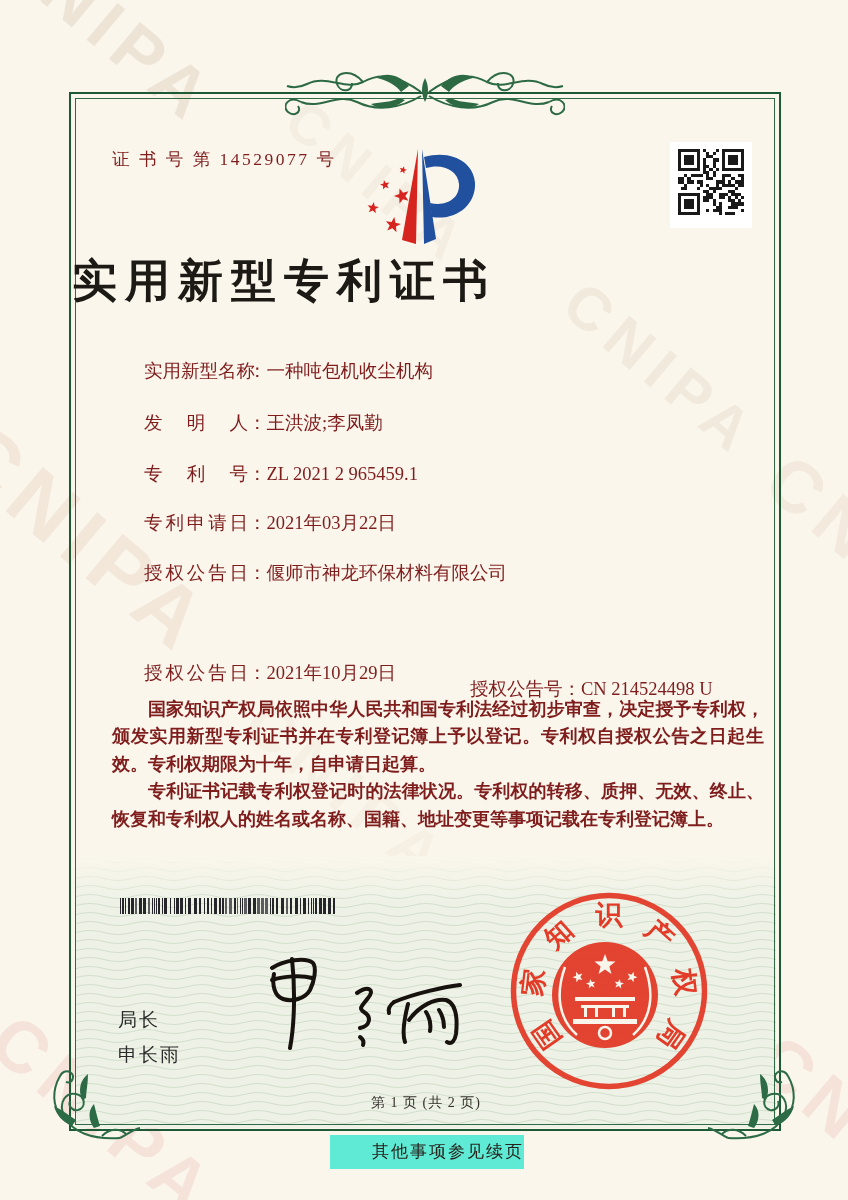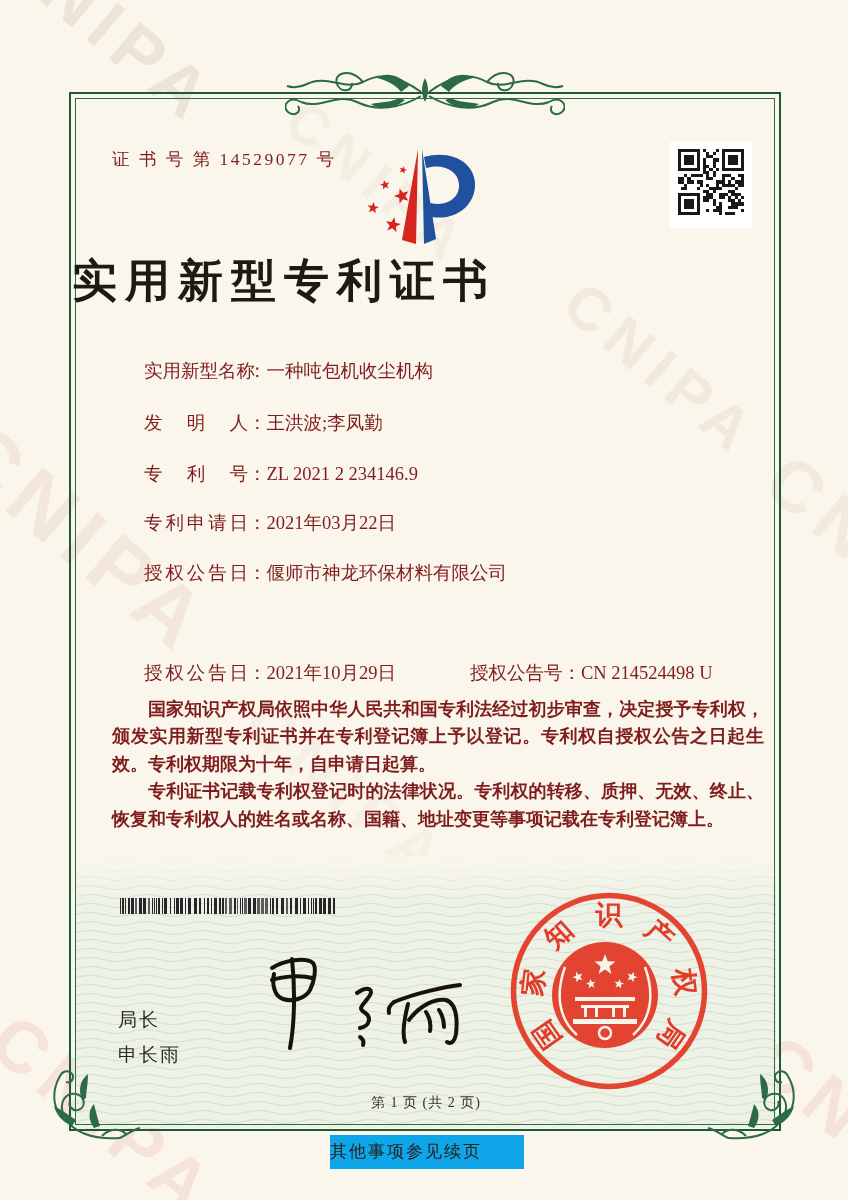--- a/index.html
+++ b/index.html
@@ -25,32 +25,32 @@
 
   .txt{position:absolute;z-index:5;color:#7f1d1d;}
   .certno{left:112px;top:147px;font-size:17.5px;letter-spacing:2.5px;}
   .logo{position:absolute;left:352px;top:143px;z-index:5;}
   .qrwrap{position:absolute;left:670px;top:142px;width:82px;height:86px;background:#ffffff;z-index:5;}
   .qrwrap svg{display:block;margin:7px auto 0;}
   .title{left:72px;top:251px;width:712px;text-align:left;font-size:45px;font-weight:700;
          letter-spacing:8px;color:#1d1915;}
   .row{left:112px;font-size:18.5px;white-space:nowrap;margin-left:32px;}
   .lbl{display:inline-block;width:104px;text-align:justify;text-align-last:justify;}
-  .grant2{position:absolute;left:326px;top:0;font-family:Liberation Serif, serif;}
+  .grant2{position:absolute;left:326px;top:16px;font-family:Liberation Serif, serif;}
   .paras{left:112px;top:696px;width:652px;font-size:18px;line-height:27.4px;text-align:justify;font-weight:bold;}
   .paras p{margin:0;text-indent:2em;}
   .bcode{position:absolute;left:120px;top:898px;z-index:5;}
   .director{left:118px;top:966px;font-family:"Liberation Sans",sans-serif;font-size:19px;
             letter-spacing:2px;line-height:35px;color:#2a2a2a;margin-top:36px;}
   .sig{position:absolute;left:222px;top:938px;z-index:5;}
   .seal{position:absolute;left:495px;top:877px;z-index:6;}
   .sealdate{left:523px;top:1033px;z-index:7;font-size:19px;letter-spacing:0.5px;color:#241b14;}
   .pageinfo{left:70px;top:1094px;width:712px;text-align:center;font-size:14px;letter-spacing:1px;color:#33302a;}
-  .notebox{position:absolute;left:330px;top:1135px;width:194px;height:34px;background:#0ea5e9;
-           z-index:5;text-align:left;line-height:34px;font-size:17px;letter-spacing:2px;color:#26211b;}
+  .notebox{position:absolute;left:330px;top:1135px;width:194px;height:34px;background:#5eead4;
+           z-index:5;text-align:right;line-height:34px;font-size:17px;letter-spacing:2px;color:#26211b;}
 </style>
 </head>
 <body>
 
 <div class="page">
 
   <div class="wm" style="left:-25px;top:-15px;font-size:70px;color:#eee4d6;">CNIPA</div>
   <div class="wm" style="left:268px;top:150px;font-size:56px;color:#f4ede1;">CNIPA</div>
   <div class="wm" style="left:545px;top:335px;font-size:60px;color:#f0e9dc;">CNIPA</div>
   <div class="wm" style="left:-70px;top:490px;font-size:84px;color:#f2e7d9;">CNIPA</div>
@@ -262,21 +262,21 @@
 
   <div class="txt title">实用新型专利证书</div>
 
   <div class="txt row" style="top:358px">
     <span class="lbl">实用新型名称</span><span>：</span><span>一种吨包机收尘机构</span>
   </div>
   <div class="txt row" style="top:410px">
     <span class="lbl">发明人</span><span>：</span><span>王洪波;李凤勤</span>
   </div>
   <div class="txt row" style="top:461px">
-    <span class="lbl">专利号</span><span>：</span><span>ZL 2021 2 234146.9</span>
+    <span class="lbl">专利号</span><span>：</span><span>ZL 2021 2 965459.1</span>
   </div>
   <div class="txt row" style="top:510px">
     <span class="lbl">专利申请日</span><span>：</span><span>2021年03月22日</span>
   </div>
   <div class="txt row" style="top:560px">
     <span class="lbl">授权公告日</span><span>：</span><span>偃师市神龙环保材料有限公司</span>
   </div>
   <div class="txt row" style="top:660px">
     <span class="lbl">授权公告日</span><span>：</span><span>2021年10月29日</span>
     <span class="grant2"><span>授权公告号</span><span>：</span><span>CN 214524498 U</span></span>

